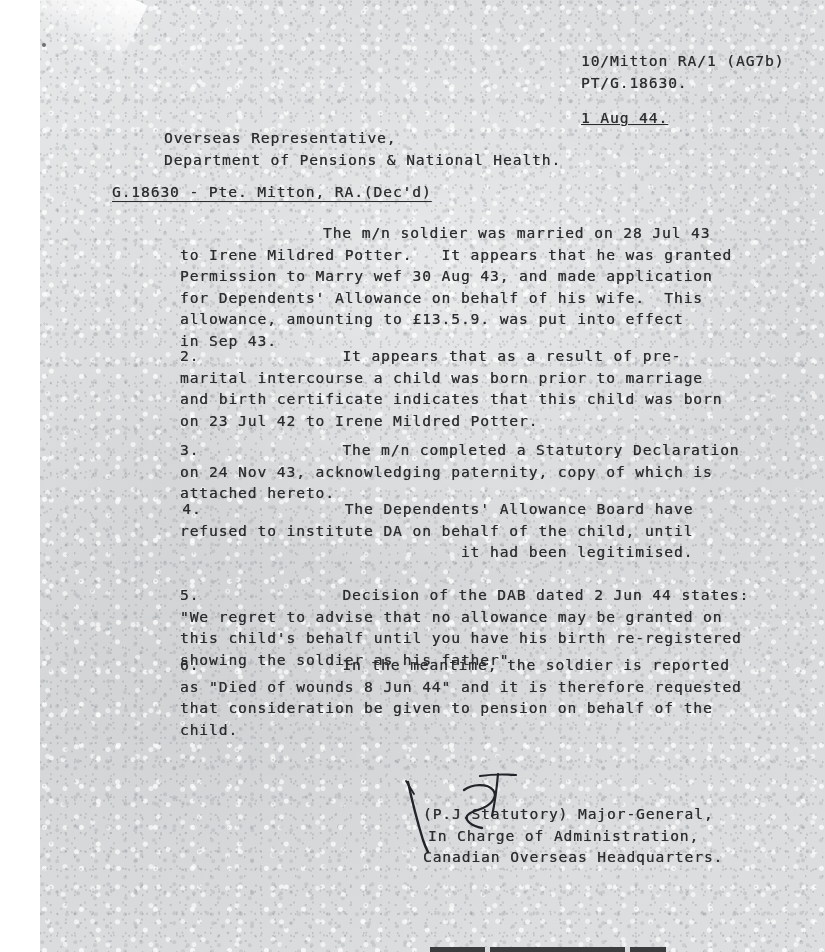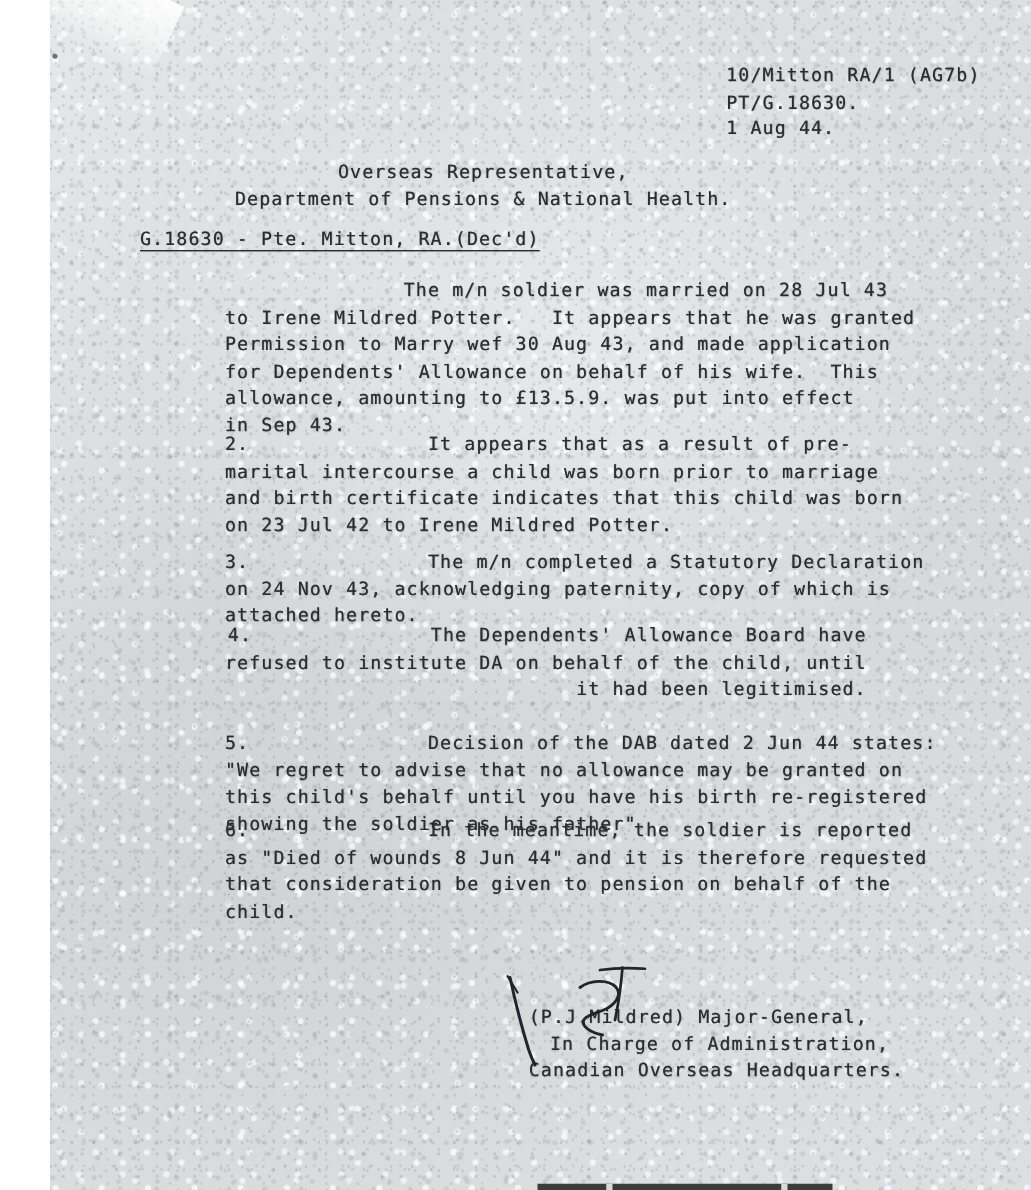--- a/index.html
+++ b/index.html
@@ -114,22 +114,22 @@
     font-size: 14.6px;
     line-height: 21.5px;
     letter-spacing: 0.9px;
     white-space: pre;
     text-shadow:
       0 0 0.6px rgba(43,44,46,0.55),
       0.4px 0.2px 0.7px rgba(60,62,66,0.30);
   }
 
   #ref-block      { left: 541px; top: 50px; }
-  #date-line      { left: 541px; top: 92px; }
-  #addressee      { left: 148px; top: 127px; text-align: center; }
+  #date-line      { left: 541px; top: 107px; text-decoration: underline; }
+  #addressee      { left: 124px; top: 127px; }
 
   #subject-line {
     left: 72px;
     top: 181px;
     text-decoration: underline;
     text-underline-offset: 4px;
     text-decoration-thickness: 1.3px;
     text-align: center;
   }
 
@@ -141,21 +141,21 @@
   #para-3 { top: 439px; }
   #para-4 { top: 498px; text-align: right; }
   #para-5 { top: 584px; }
   #para-6 { top: 654px; }
 
   #signature-block {
     left: 383px;
     top: 803px;
     line-height: 21.5px;
   }
-  #signature-block .sig-line-2 { padding-left: 17px; }
+  #signature-block .sig-line-2 { padding-left: 5px; }
   #signature-block .sig-line-3 { padding-left: 0px; }
 
   
   #ink-mark {
     position: absolute;
     left: 352px;
     top: 772px;
     width: 160px;
     height: 86px;
     pointer-events: none;
@@ -204,21 +204,21 @@
   <div class="typed para" id="para-5"><span>5.</span><span class="indent">Decision of the DAB dated 2 Jun 44 states:
 "We regret to advise that no allowance may be granted on
 this child's behalf until you have his birth re-registered
 showing the soldier as his father"</span></div>
 
   <div class="typed para" id="para-6"><span>6.</span><span class="indent">In the meantime, the soldier is reported
 as "Died of wounds 8 Jun 44" and it is therefore requested
 that consideration be given to pension on behalf of the
 child.</span></div>
 
-  <div class="typed" id="signature-block"><span class="sig-line-1">(P.J.Mildred) Major-General,</span>
+  <div class="typed" id="signature-block"><span class="sig-line-1">(P.J.Statutory) Major-General,</span>
 <span class="sig-line-2">In Charge of Administration,</span>
 <span class="sig-line-3">Canadian Overseas Headquarters.</span></div>
 
   <svg id="ink-mark" viewBox="0 0 160 86">
     <path d="M16 10 C19 24, 23 42, 31 68 C33 74, 35 78, 36 80" stroke="#23242a" stroke-width="2.4" fill="none" stroke-linecap="round"></path>
     <path d="M14 9 C16 12, 19 17, 22 22" stroke="#23242a" stroke-width="1.8" fill="none" stroke-linecap="round"></path>
     <path d="M72 18 C80 12, 95 11, 101 18 C106 24, 100 32, 91 36 C84 39, 77 40, 75 44 C73 49, 80 54, 90 56" stroke="#23242a" stroke-width="2.3" fill="none" stroke-linecap="round"></path>
     <path d="M88 4 C95 3, 110 2, 124 3" stroke="#23242a" stroke-width="2.2" fill="none" stroke-linecap="round"></path>
     <path d="M106 2 C105 14, 103 30, 100 44" stroke="#23242a" stroke-width="2.2" fill="none" stroke-linecap="round"></path>
   </svg>

